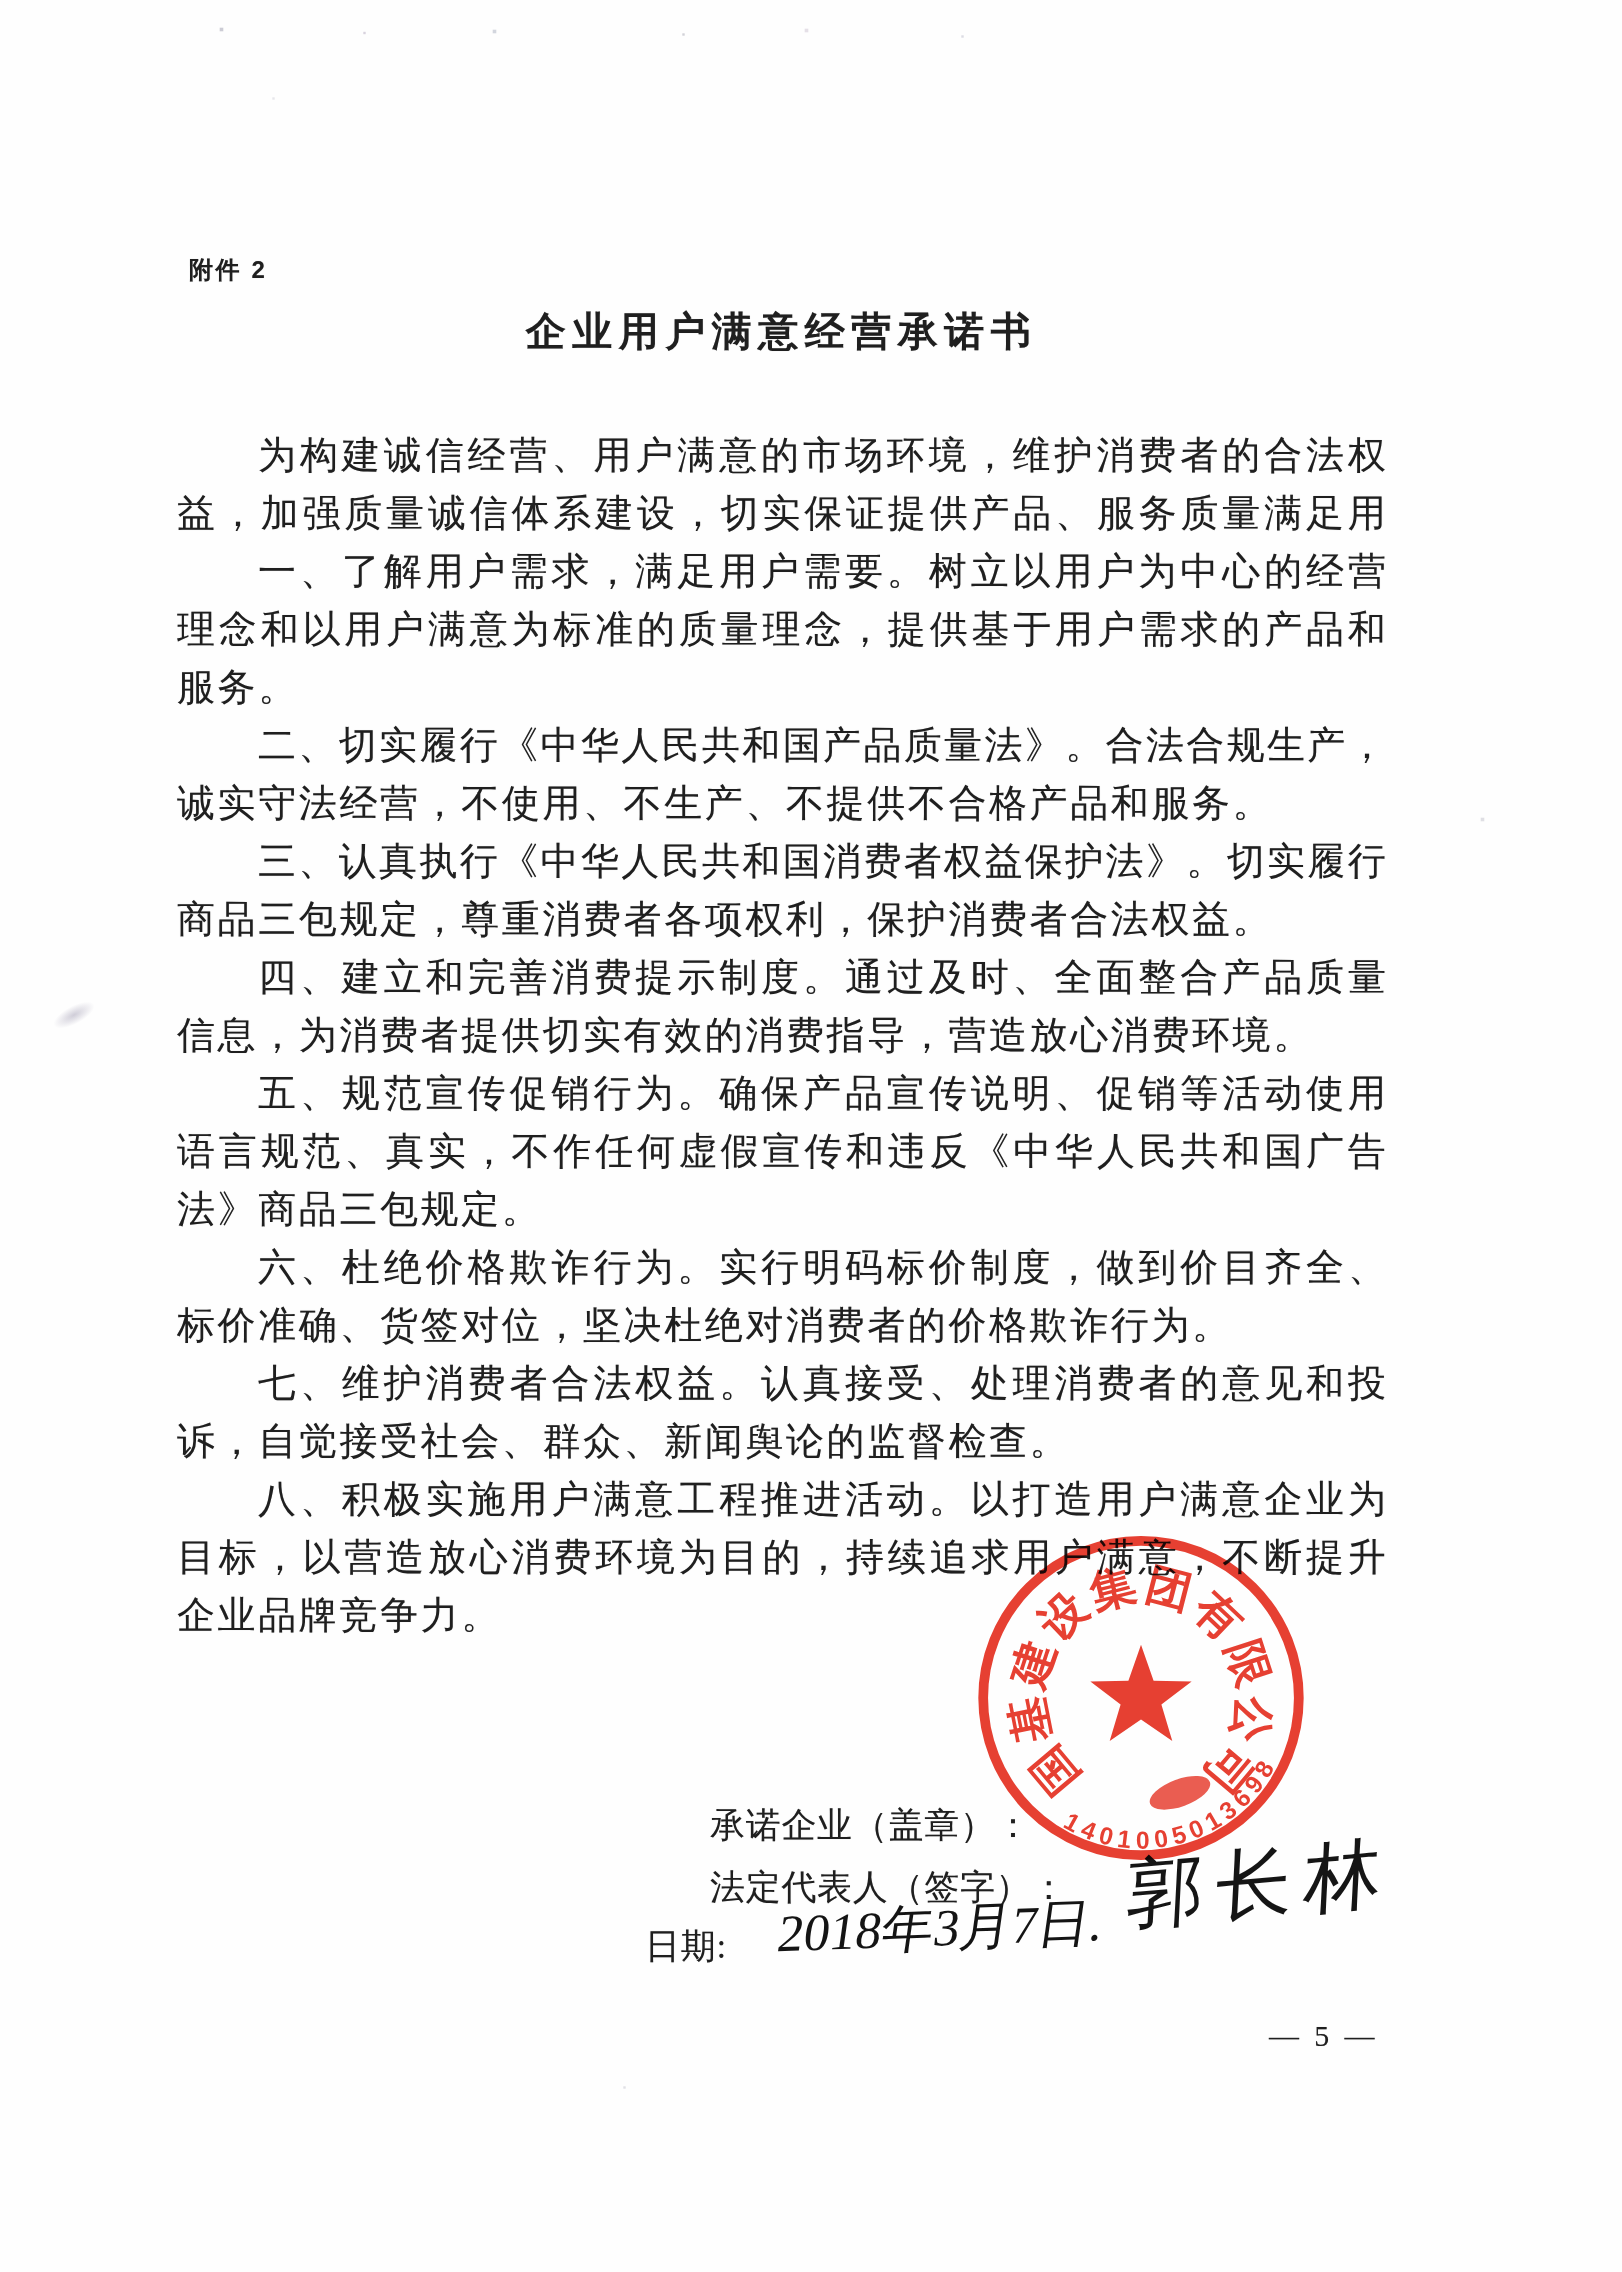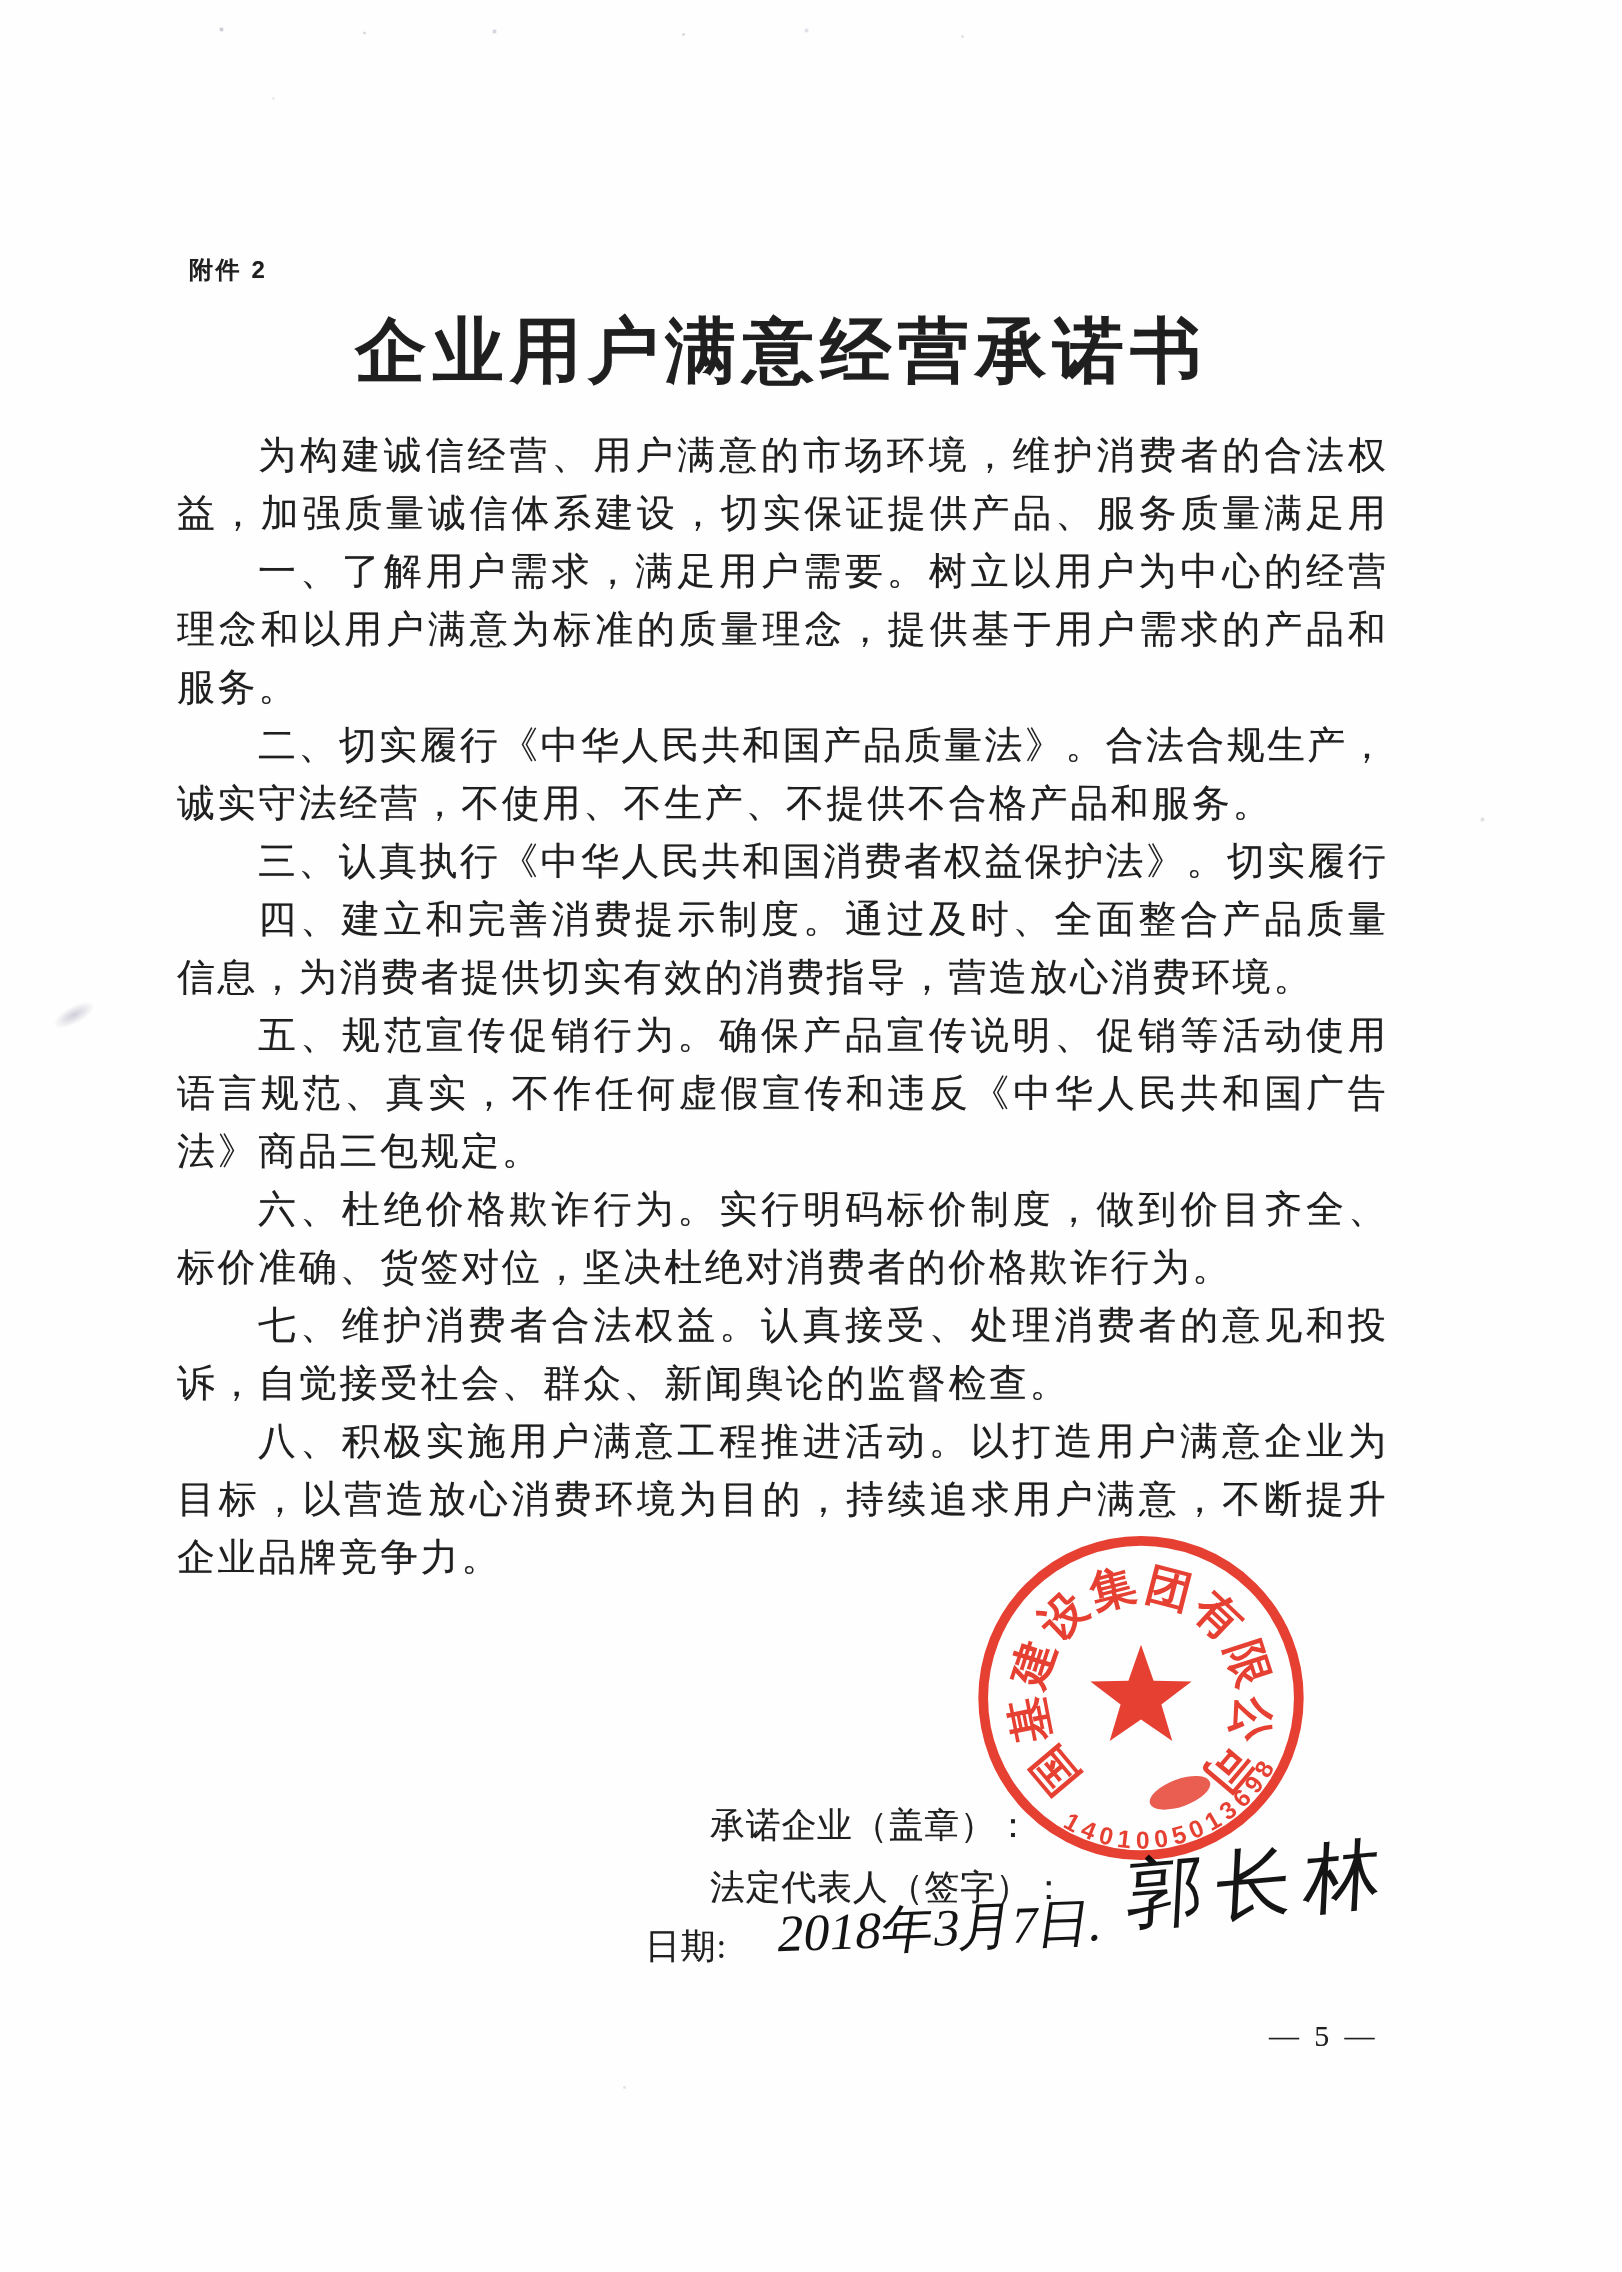--- a/index.html
+++ b/index.html
@@ -10,21 +10,21 @@
   .ink{ text-shadow:0 0 0.7px rgba(0,0,0,.35); }
 
   .attachment{
     position:absolute;left:189px;top:254px;
     font-family:"Liberation Sans",sans-serif;font-weight:bold;
     font-size:24px;letter-spacing:2.6px;white-space:nowrap;
   }
   .title{
     position:absolute;left:177px;top:304px;width:1209px;text-align:center;
     font-family:"Liberation Sans",sans-serif;font-weight:bold;
-    font-size:71px;letter-spacing:6.5px;white-space:nowrap;
+    font-size:40px;letter-spacing:6.5px;white-space:nowrap;
   }
   .body-lines{ position:absolute;left:177px;top:431px;width:1209px; }
   .line{
     height:58px;font-size:38px;line-height:48px;letter-spacing:2.6px;
     white-space:nowrap;
   }
   .line.indent{ padding-left:81px; }
   .line.just{ display:flex;justify-content:space-between;letter-spacing:0; }
   .line.just span{ flex:0 0 auto; }
 
@@ -264,20 +264,21 @@
         <span>保</span>
         <span>护</span>
         <span>法</span>
         <span>》</span>
         <span>。</span>
         <span>切</span>
         <span>实</span>
         <span>履</span>
         <span>行</span>
       </div>
+    <div class="line ink">商品三包规定，尊重消费者各项权利，保护消费者合法权益。</div>
     <div class="line just indent ink">
         <span>四</span>
         <span>、</span>
         <span>建</span>
         <span>立</span>
         <span>和</span>
         <span>完</span>
         <span>善</span>
         <span>消</span>
         <span>费</span>

